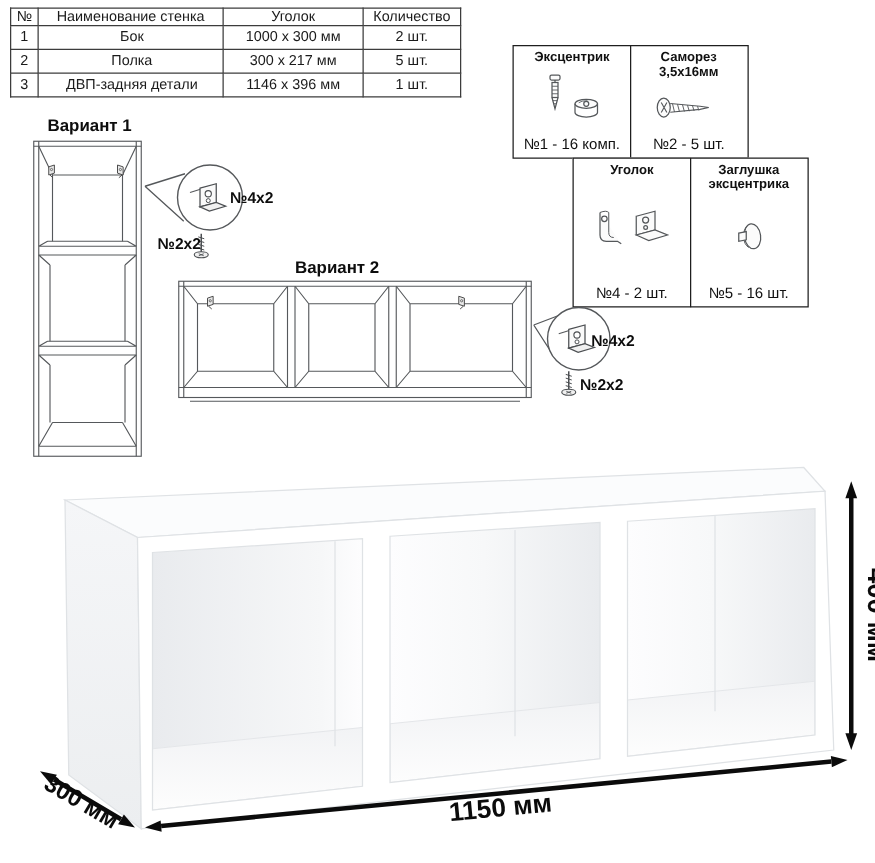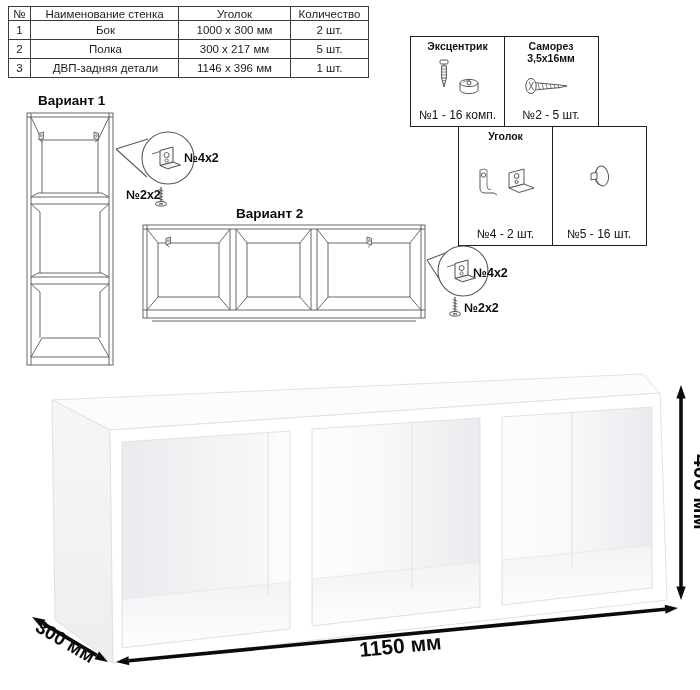--- a/index.html
+++ b/index.html
@@ -130,20 +130,21 @@
             <path d="M38,9 L53,5 V20 L38,24 Z"></path>
             <circle cx="45.5" cy="12" r="2.4" fill="none"></circle>
             <circle cx="45.5" cy="18" r="1.5" fill="none"></circle>
             <path d="M38,24 L53,20 L63,24 L48,28.5 Z"></path>
           </g>
         </svg>
       </div>
       <div class="hw-count">№4 - 2 шт.</div>
     </div>
     <div class="hw-cell">
+      <div class="hw-label">Заглушка эксцентрика</div>
       <div class="hw-icon">
         <svg width="70" height="40" viewBox="0 0 70 40">
           <g stroke="#55585b" stroke-width="1" fill="#fbfbfb">
             <ellipse cx="38" cy="19" rx="6.5" ry="10" transform="rotate(-8 38 19)"></ellipse>
             <path d="M34,10.5 a7,10 0 0 0 1,17.5" fill="none" stroke-width="0.8"></path>
             <path d="M27,16.5 l6,-1.2 v6.5 l-6,1.2 z"></path>
           </g>
         </svg>
       </div>
       <div class="hw-count">№5 - 16 шт.</div>

